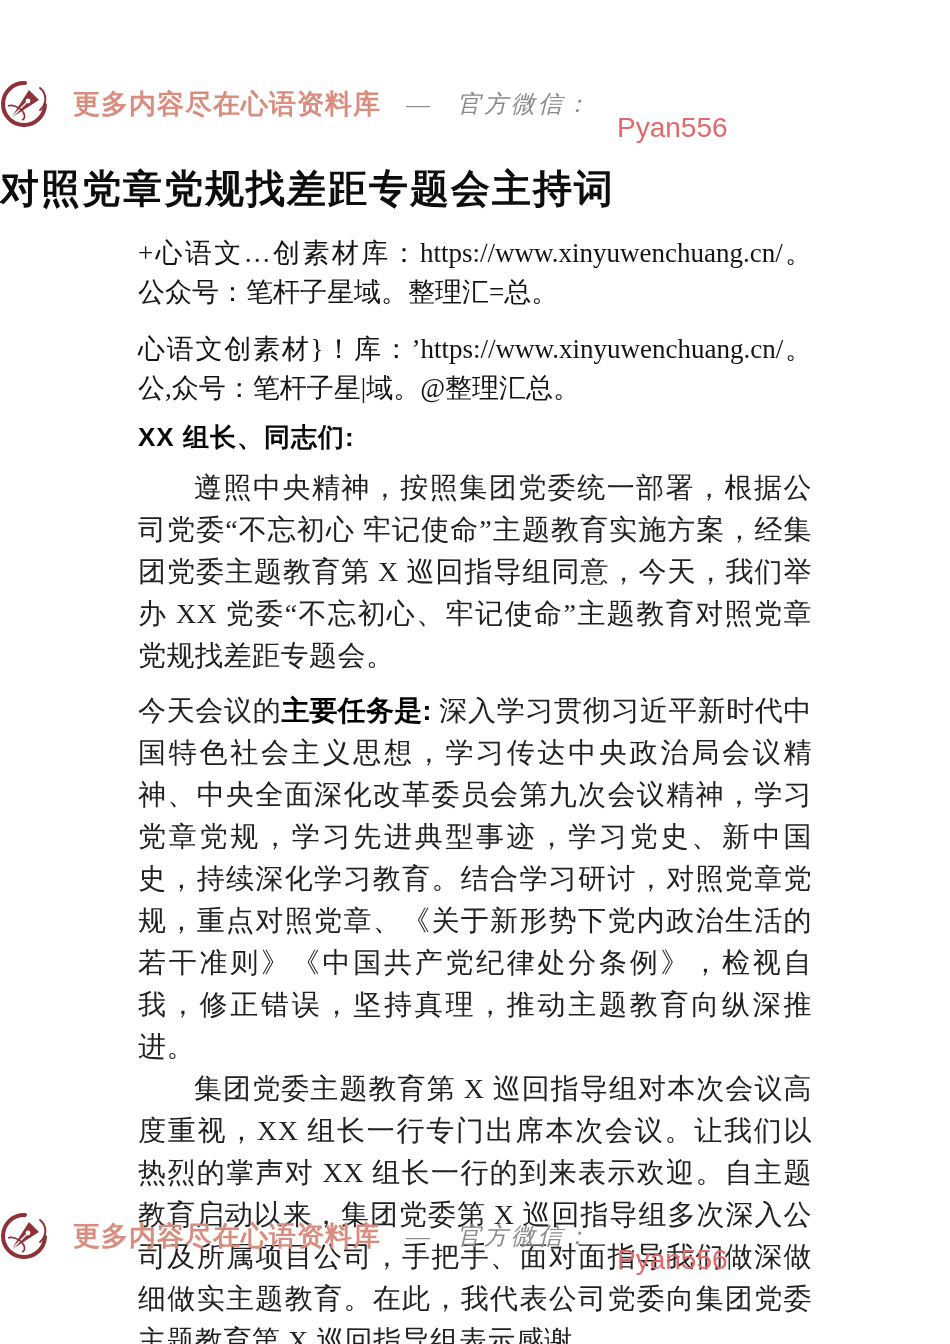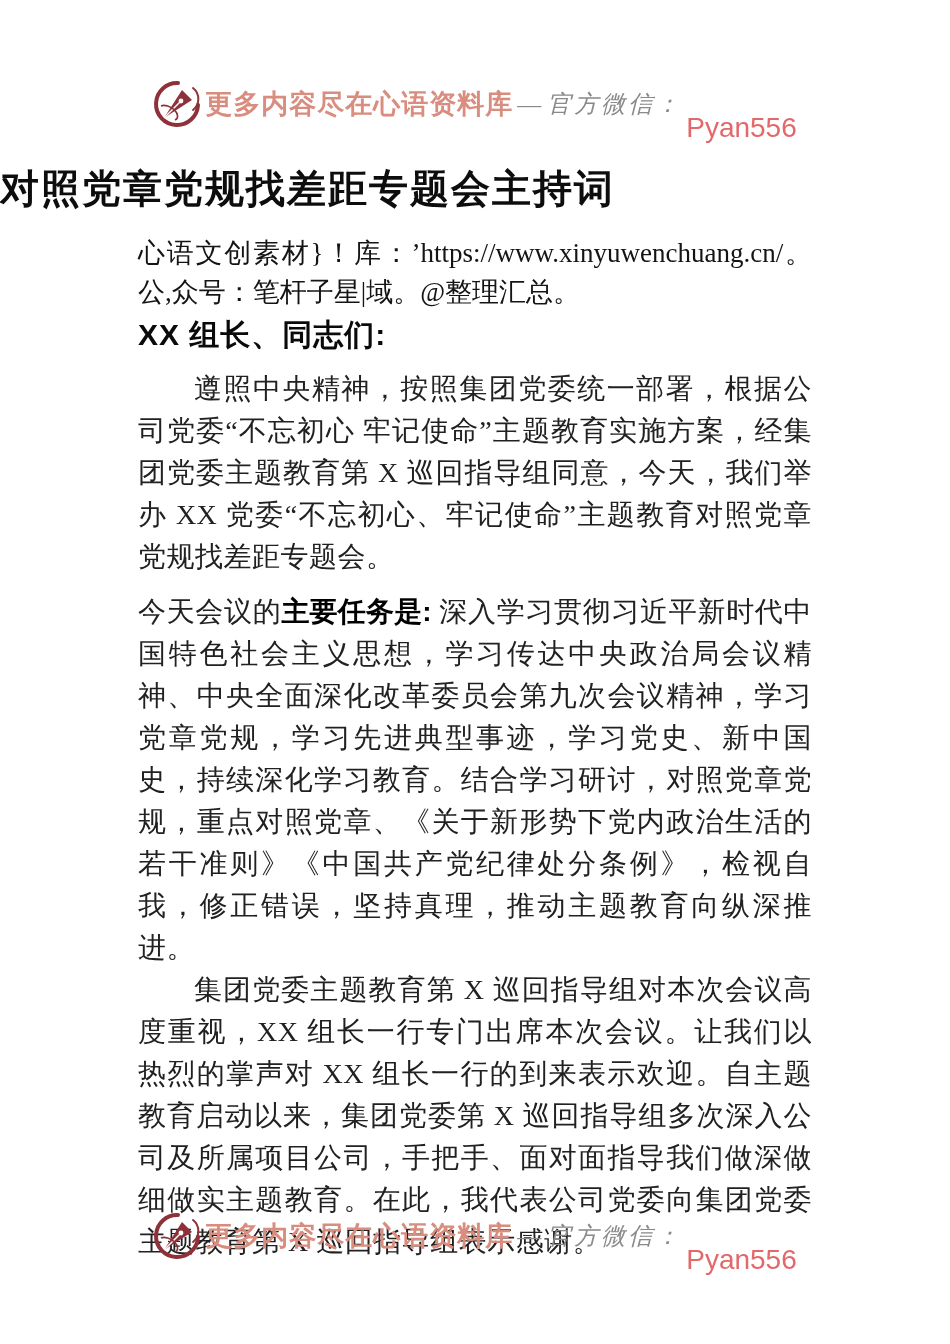--- a/index.html
+++ b/index.html
@@ -11,23 +11,22 @@
     width: 950px;
     height: 1344px;
     margin: 0 auto;
     background: #ffffff;
     overflow: hidden;
   }
 
   
   .brand-row {
     display: flex;
-    justify-content: center;
     align-items: center;
-    gap: 4px;
+    gap: 25px;
   }
   .brand-row.header { padding-top: 64px; }
   .brand-row.footer {
     position: absolute;
     left: 0; right: 0;
     bottom: 68px;
   }
   .brand-logo { width: 48px; height: 48px; flex: 0 0 auto; }
   .brand-site {
     color: #d98d7f;
@@ -67,22 +66,22 @@
   .meta-para {
     margin-top: 18px;
     font-size: 27px;
     line-height: 39px;
     color: #141414;
     text-align: justify;
     word-break: break-all;
   }
 
   .salutation {
-    margin-top: 3px;
-    font-size: 30px;
+    margin-top: 12px;
+    font-size: 26px;
     font-weight: bold;
     color: #0a0a0a;
     letter-spacing: 1px;
     font-family: "Liberation Sans", "DejaVu Sans", sans-serif;
   }
 
   .body-para {
     font-size: 28px;
     line-height: 42px;
     color: #212121;
@@ -121,20 +120,21 @@
     <span class="brand-site">更多内容尽在心语资料库</span>
     <span class="brand-sep">—</span>
     <span class="brand-wechat-label">官方微信：</span>
     <span class="brand-wechat-id">Pyan556</span>
   </div>
 
   <h1 class="doc-title">对照党章党规找差距专题会主持词</h1>
 
   <div class="content">
 
+    <p class="meta-para">+心语文…创素材库：https://www.xinyuwenchuang.cn/。公众号：笔杆子星域。整理汇=总。</p>
     <p class="meta-para">心语文创素材}！库：’https://www.xinyuwenchuang.cn/。公,众号：笔杆子星|域。@整理汇总。</p>
 
     <p class="salutation">XX 组长、同志们:</p>
 
     <p class="body-para p1 indent">遵照中央精神，按照集团党委统一部署，根据公司党委“不忘初心 牢记使命”主题教育实施方案，经集团党委主题教育第 X 巡回指导组同意，今天，我们举办 XX 党委“不忘初心、牢记使命”主题教育对照党章党规找差距专题会。</p>
 
     <p class="body-para p2"><span>今天会议的</span><span class="bold-sans">主要任务是:</span><span> 深入学习贯彻习近平新时代中国特色社会主义思想，学习传达中央政治局会议精神、中央全面深化改革委员会第九次会议精神，学习党章党规，学习先进典型事迹，学习党史、新中国史，持续深化学习教育。结合学习研讨，对照党章党规，重点对照党章、《关于新形势下党内政治生活的若干准则》《中国共产党纪律处分条例》，检视自我，修正错误，坚持真理，推动主题教育向纵深推进。</span></p>
 
     <p class="body-para p3 indent">集团党委主题教育第 X 巡回指导组对本次会议高度重视，XX 组长一行专门出席本次会议。让我们以热烈的掌声对 XX 组长一行的到来表示欢迎。自主题教育启动以来，集团党委第 X 巡回指导组多次深入公司及所属项目公司，手把手、面对面指导我们做深做细做实主题教育。在此，我代表公司党委向集团党委主题教育第 X 巡回指导组表示感谢。</p>
 

